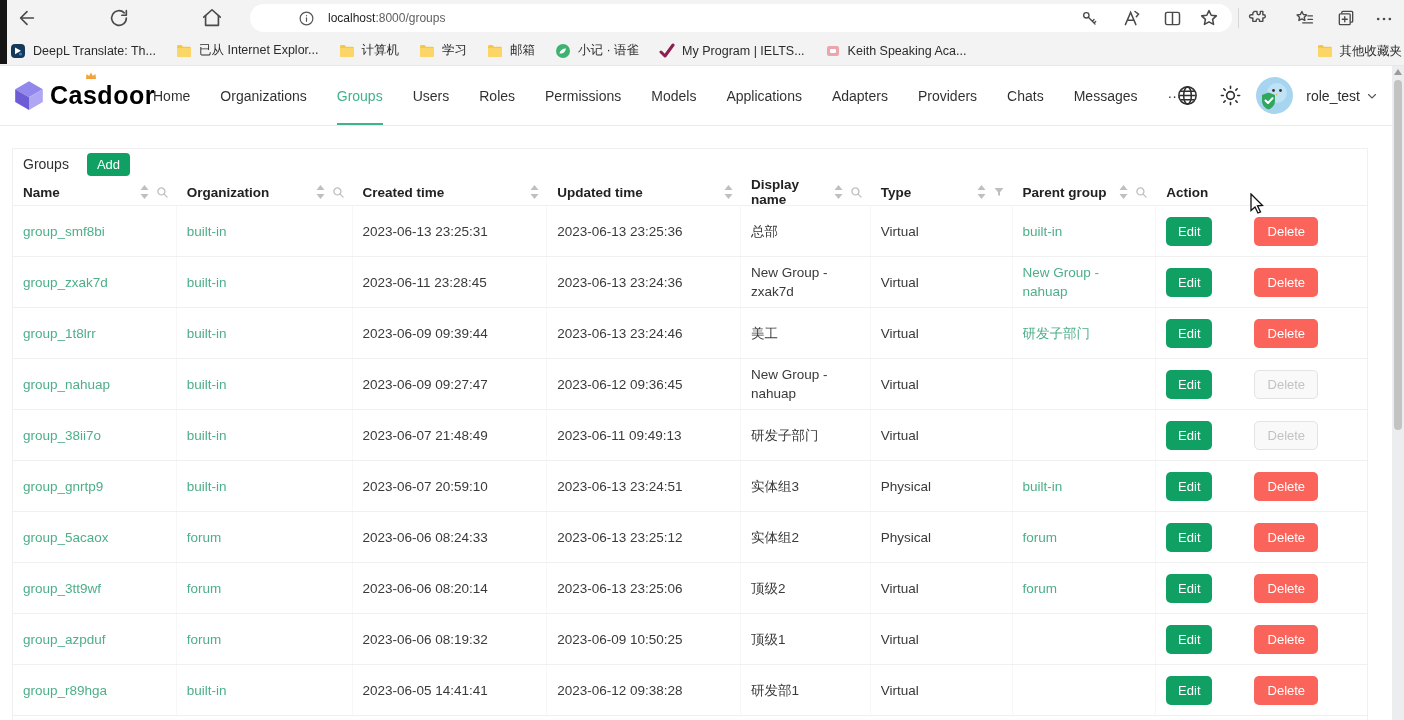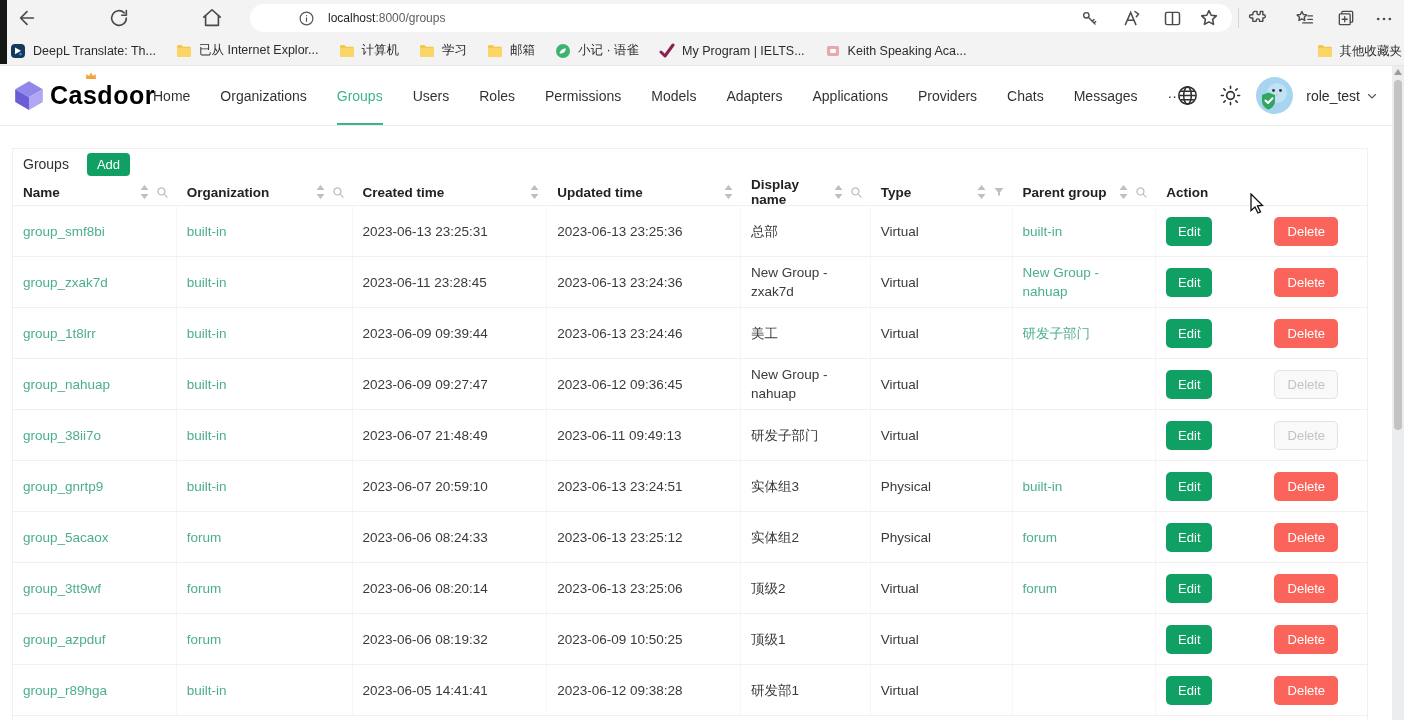--- a/index.html
+++ b/index.html
@@ -54,21 +54,21 @@
   .th-icons { margin-left:auto; display:flex; align-items:center; gap:7px; }
   .th-icons svg { display:block; }
   .tbody { }
   .tr { display:flex; height:51px; border-bottom:1px solid #f0f0f0; }
   .td { padding:0 8px 0 10px; font-size:13.5px; color:#3a3a3a; display:flex; align-items:center; border-right:1px solid #f7f7f7; line-height:19px; }
   .td:last-child { border-right:none;gap:34px; }
   .td.wrap { white-space:normal; }
   a.glink { color:#4daf89; text-decoration:none; cursor:pointer; }
   .btn { height:29px; font-size:13px; border-radius:5px; border:none; cursor:pointer; font-family:inherit; }
   .btn-edit { width:46px; background:#10a064; color:#fff; margin-right:8px; }
-  .btn-delete { width:64px; background:#fa645a; color:#fff;margin-left:20px; }
+  .btn-delete { width:64px; background:#fa645a; color:#fff; }
   .btn-delete.disabled { background:#f9f9f9; border:1px solid #e3e3e3; color:#c3c3c3; cursor:not-allowed; }
 
   
   .scrollbar { position:absolute; top:66px; right:0; width:12px; height:654px; background:#ecedee; }
   .scroll-thumb { position:absolute; top:14px; left:2px; width:8px; height:350px; background:#c3c3c3; border-radius:4px; }
   .scroll-up { position:absolute; top:3px; left:2px; width:0; height:0; border-left:4px solid transparent; border-right:4px solid transparent; border-bottom:6px solid #9b9b9b; }
 
   .cursor { position:absolute; left:1250px; top:193px; z-index:50; }
 </style>
 </head>
@@ -238,22 +238,22 @@
         </svg>
     </div>
     <div class="nav-items">
         <div class="nav-item">Home</div>
         <div class="nav-item">Organizations</div>
         <div class="nav-item active">Groups</div>
         <div class="nav-item">Users</div>
         <div class="nav-item">Roles</div>
         <div class="nav-item">Permissions</div>
         <div class="nav-item">Models</div>
+        <div class="nav-item">Applications</div>
         <div class="nav-item">Adapters</div>
-        <div class="nav-item">Applications</div>
         <div class="nav-item">Providers</div>
         <div class="nav-item">Chats</div>
         <div class="nav-item">Messages</div>
         <div class="nav-item">···</div>
       </div>
     <div class="nav-right">
       <span class="nav-ico">
         <svg viewBox="0 0 24 24" fill="none" stroke="currentColor" stroke-width="1.6">
             <circle cx="12" cy="12" r="9"></circle>
             <ellipse cx="12" cy="12" rx="4" ry="9"></ellipse>

